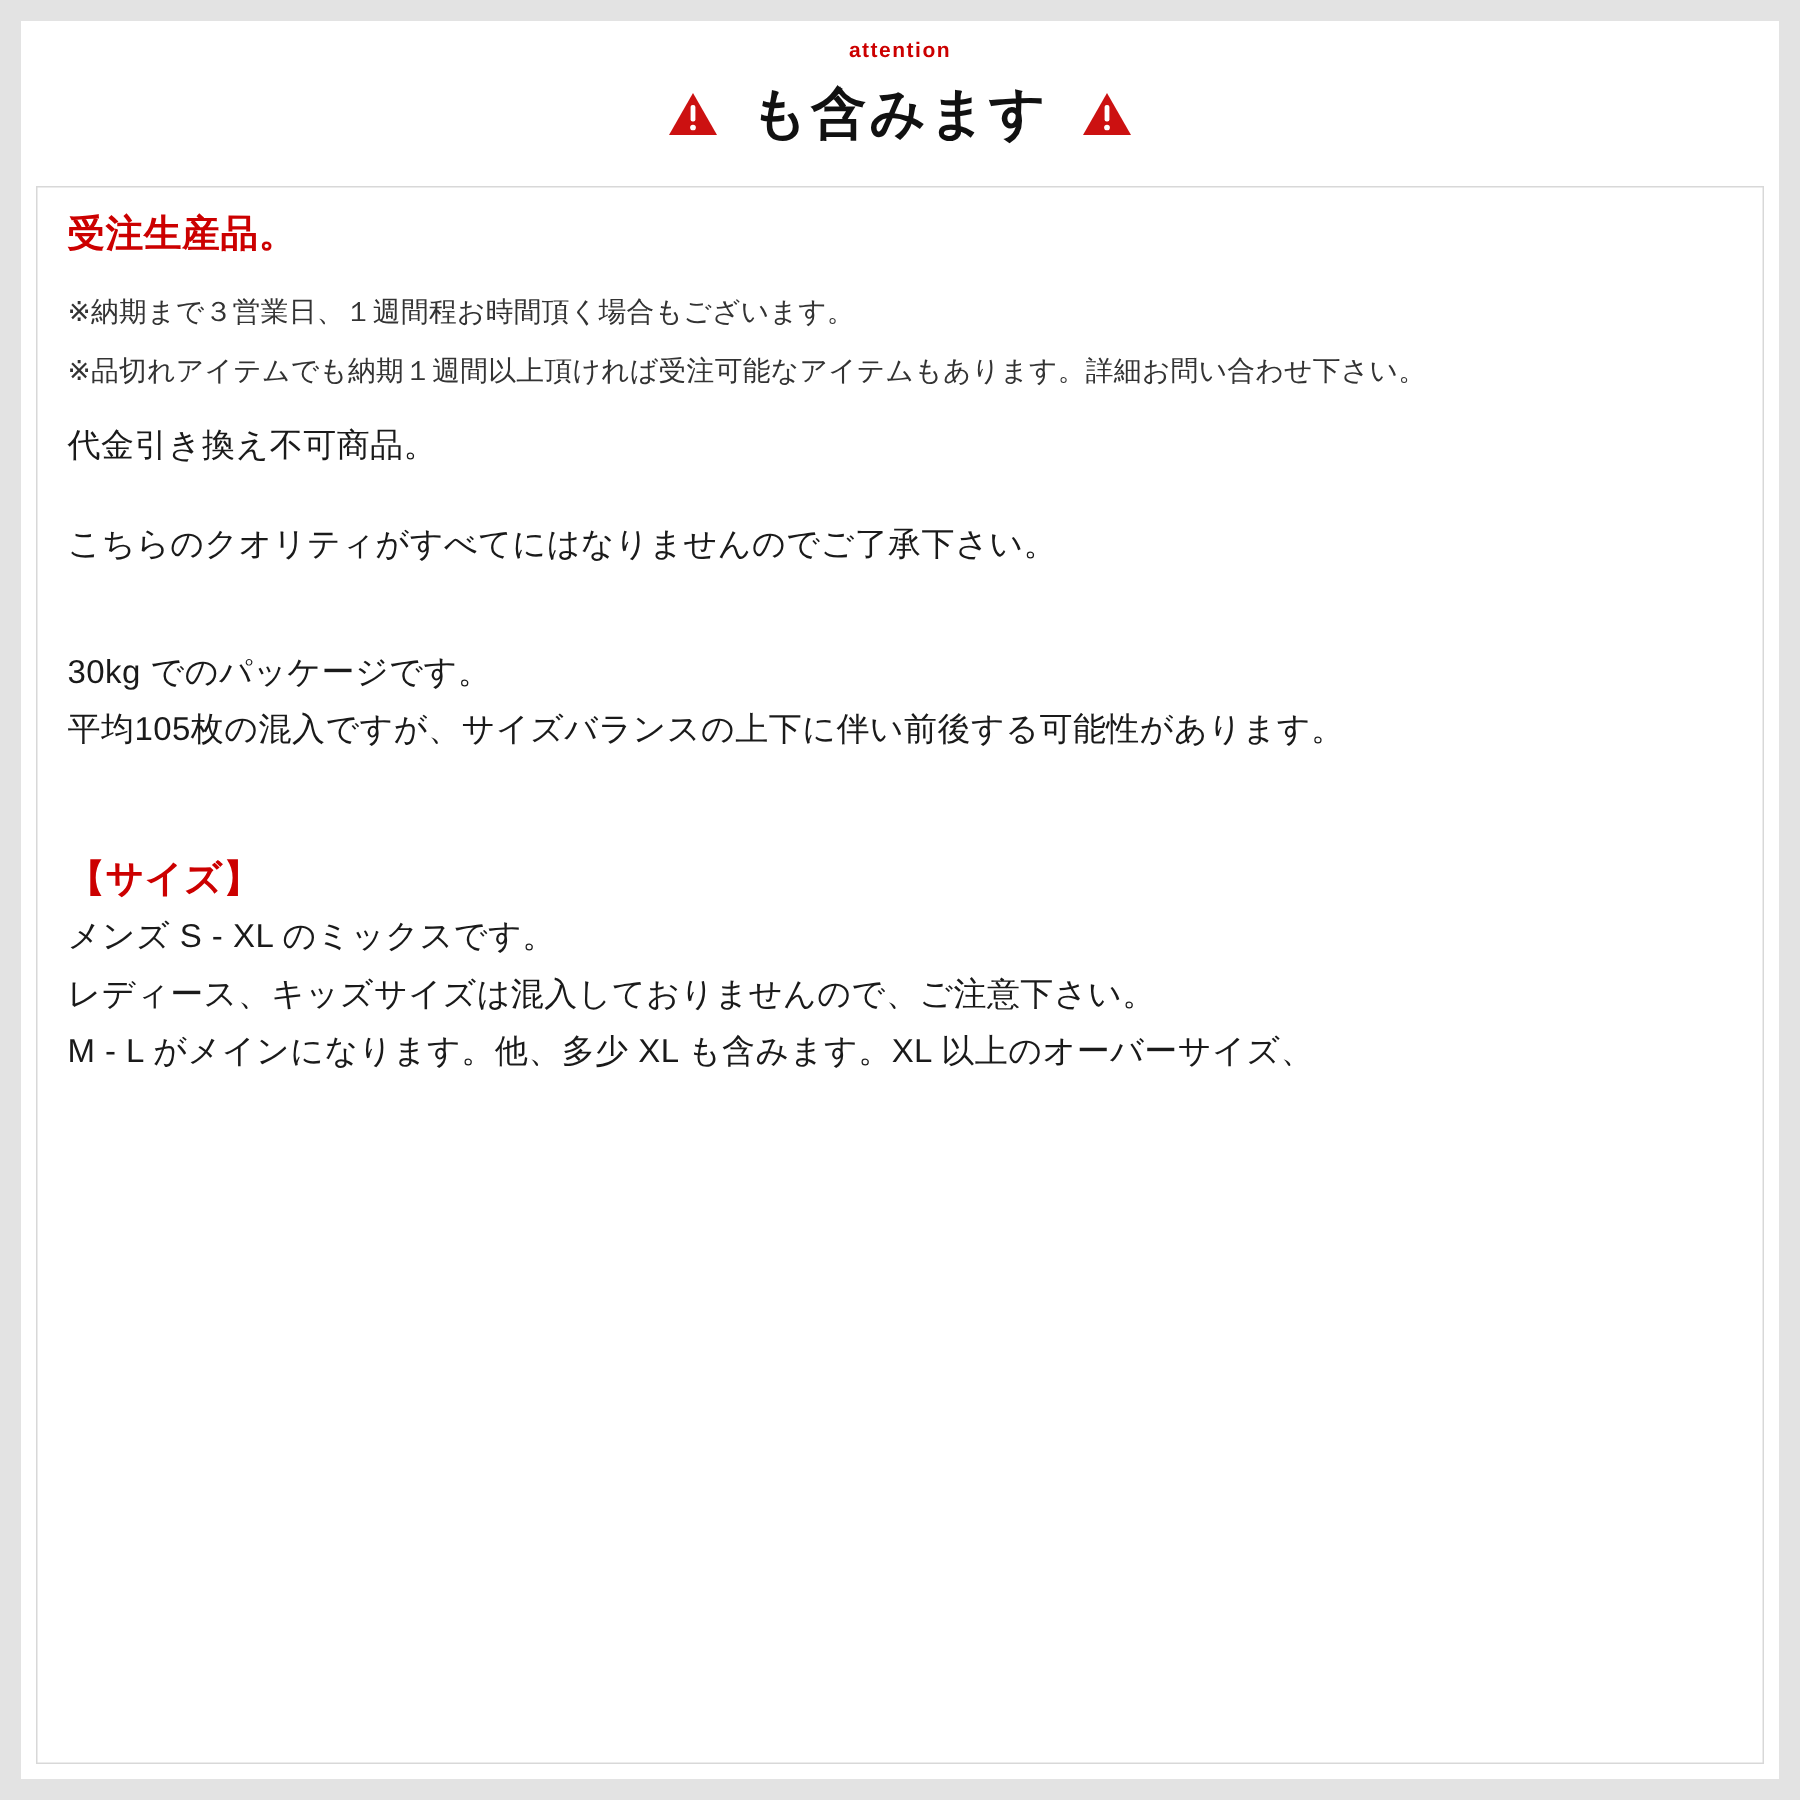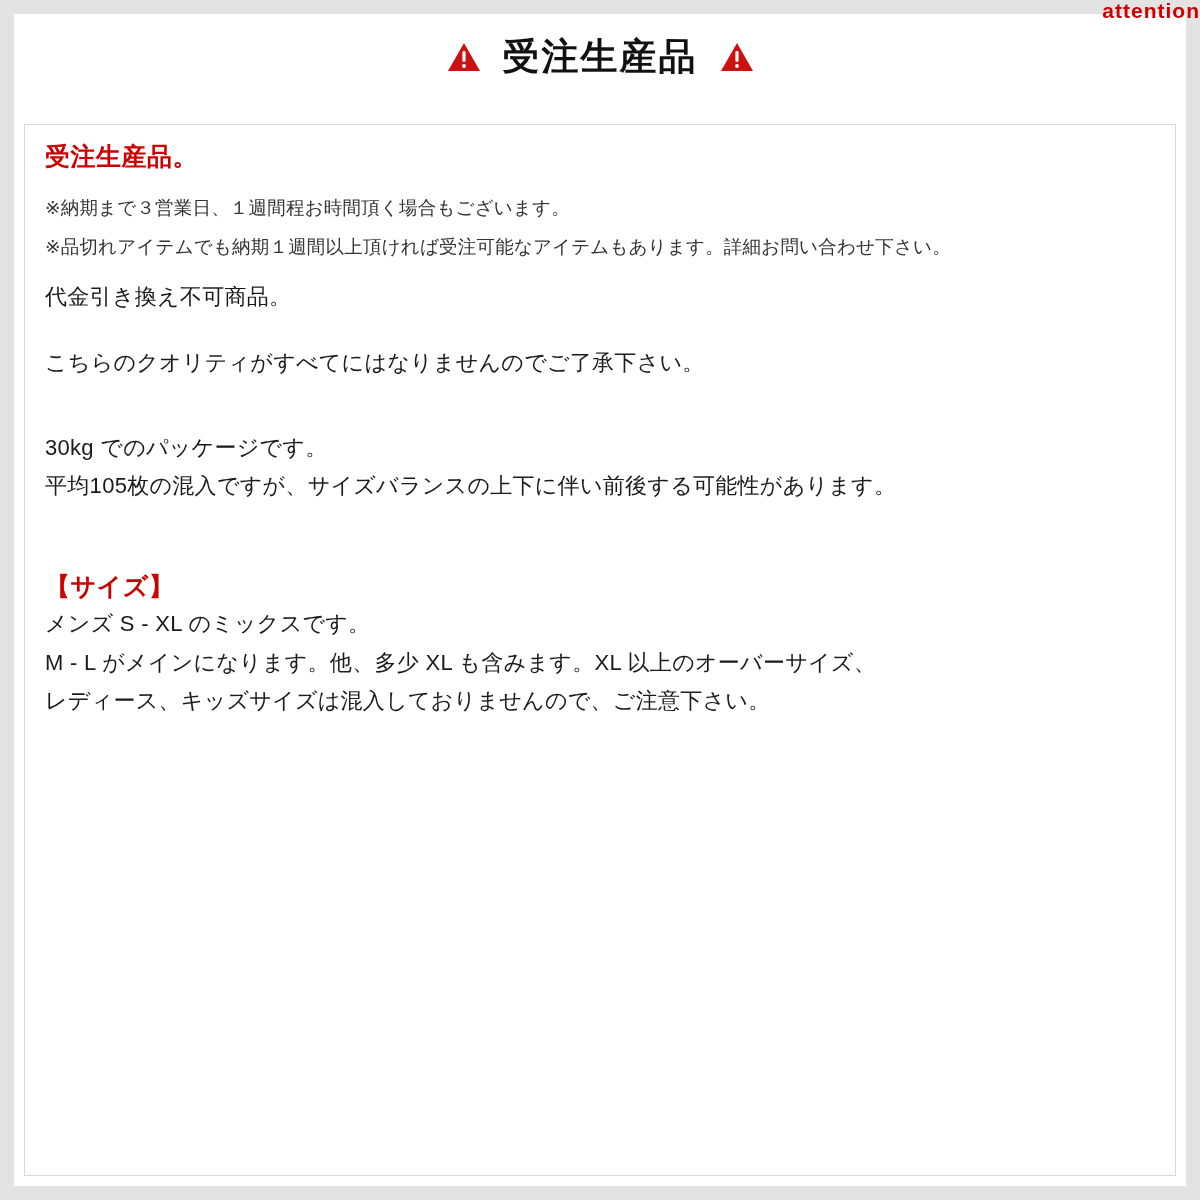--- a/index.html
+++ b/index.html
@@ -33,26 +33,26 @@
     pointer-events: none;
   }
   .header {
     position: absolute;
     left: 0;
     top: 0;
     width: 1200px;
     text-align: center;
   }
   .attention-en {
-    font-size: 21px;
+    margin-top: 26px;
+    font-size: 14px;
     font-weight: bold;
     letter-spacing: 1px;
     color: #cc0000;
     line-height: 1;
-    text-align: right;
   }
   .attention-jp-row {
     margin-top: 16px;
     display: flex;
     align-items: center;
     justify-content: center;
     gap: 22px;
   }
   .attention-jp {
     font-size: 37px;
@@ -124,21 +124,21 @@
   <div class="header">
     <div class="attention-en">attention</div>
     <div class="attention-jp-row">
       <span class="warn-icon">
         <svg width="34" height="31" viewBox="0 0 34 31" xmlns="http://www.w3.org/2000/svg">
           <path d="M17 1 L33 29 L1 29 Z" fill="#cc1111"></path>
           <rect x="15.4" y="9" width="3.2" height="11" rx="1.4" fill="#ffffff"></rect>
           <circle cx="17" cy="24" r="1.9" fill="#ffffff"></circle>
         </svg>
       </span>
-      <span class="attention-jp">受注生産品</span>
+      <span class="attention-jp">も含みます</span>
       <span class="warn-icon">
         <svg width="34" height="31" viewBox="0 0 34 31" xmlns="http://www.w3.org/2000/svg">
           <path d="M17 1 L33 29 L1 29 Z" fill="#cc1111"></path>
           <rect x="15.4" y="9" width="3.2" height="11" rx="1.4" fill="#ffffff"></rect>
           <circle cx="17" cy="24" r="1.9" fill="#ffffff"></circle>
         </svg>
       </span>
     </div>
   </div>
 
@@ -157,17 +157,17 @@
     <div class="gap-md"></div>
     <p class="para">こちらのクオリティがすべてにはなりませんのでご了承下さい。</p>
 
     <div class="gap-lg"></div>
     <p class="para">30kg でのパッケージです。</p>
     <p class="para">平均105枚の混入ですが、サイズバランスの上下に伴い前後する可能性があります。</p>
 
     <div class="gap-xl"></div>
     <p class="heading-red">【サイズ】</p>
     <p class="para">メンズ S - XL のミックスです。</p>
+    <p class="para">レディース、キッズサイズは混入しておりませんので、ご注意下さい。</p>
     <p class="para">M - L がメインになります。他、多少 XL も含みます。XL 以上のオーバーサイズ、</p>
-    <p class="para">レディース、キッズサイズは混入しておりませんので、ご注意下さい。</p>
 
   </div>
 </div>
 
 </body></html>

